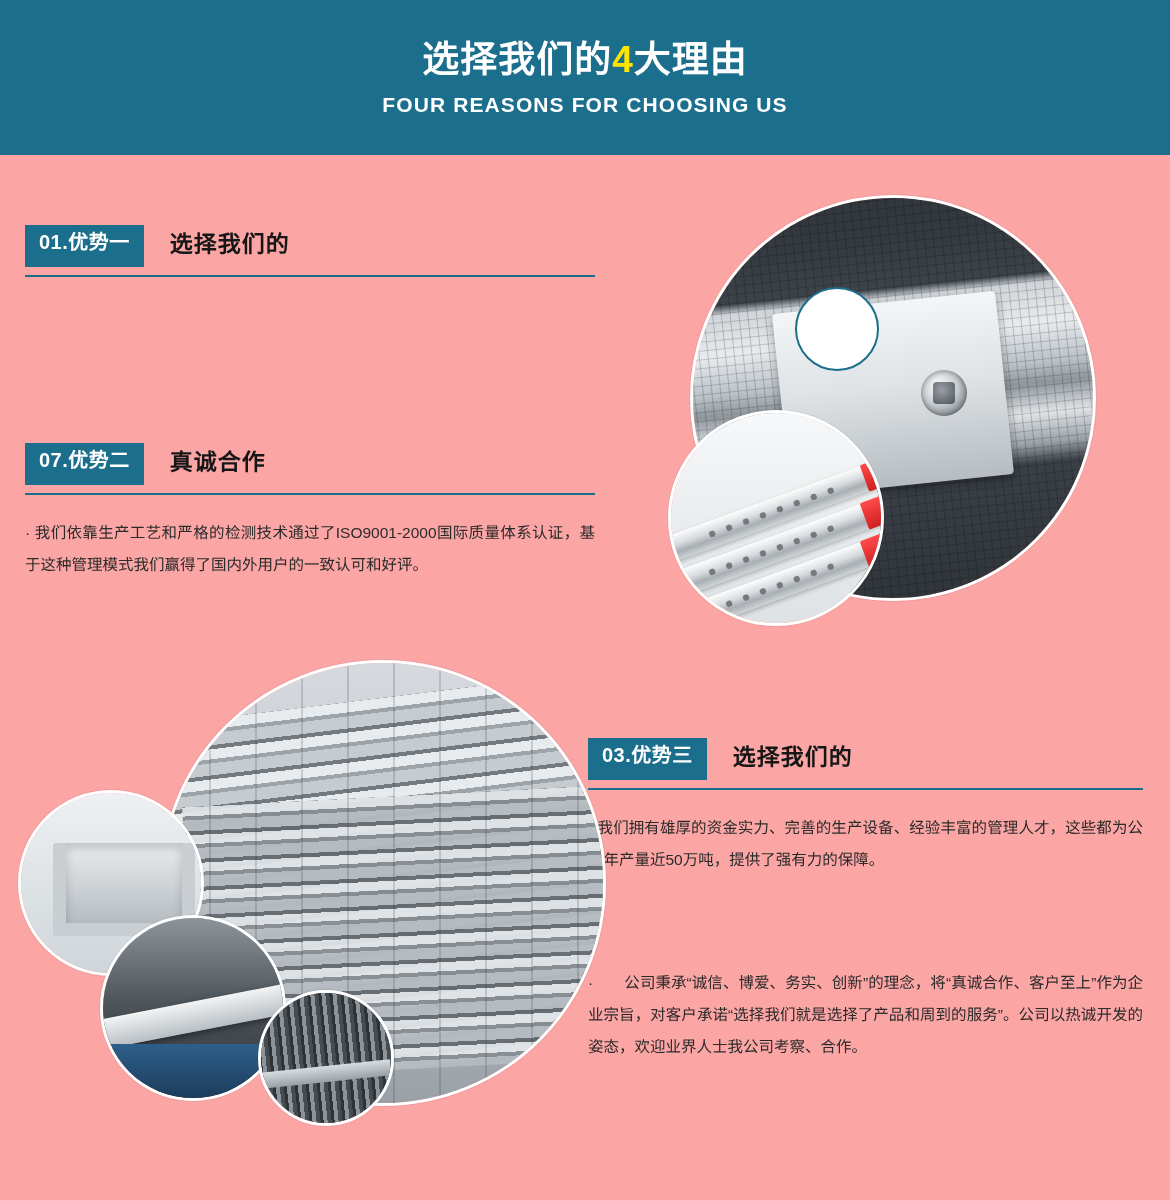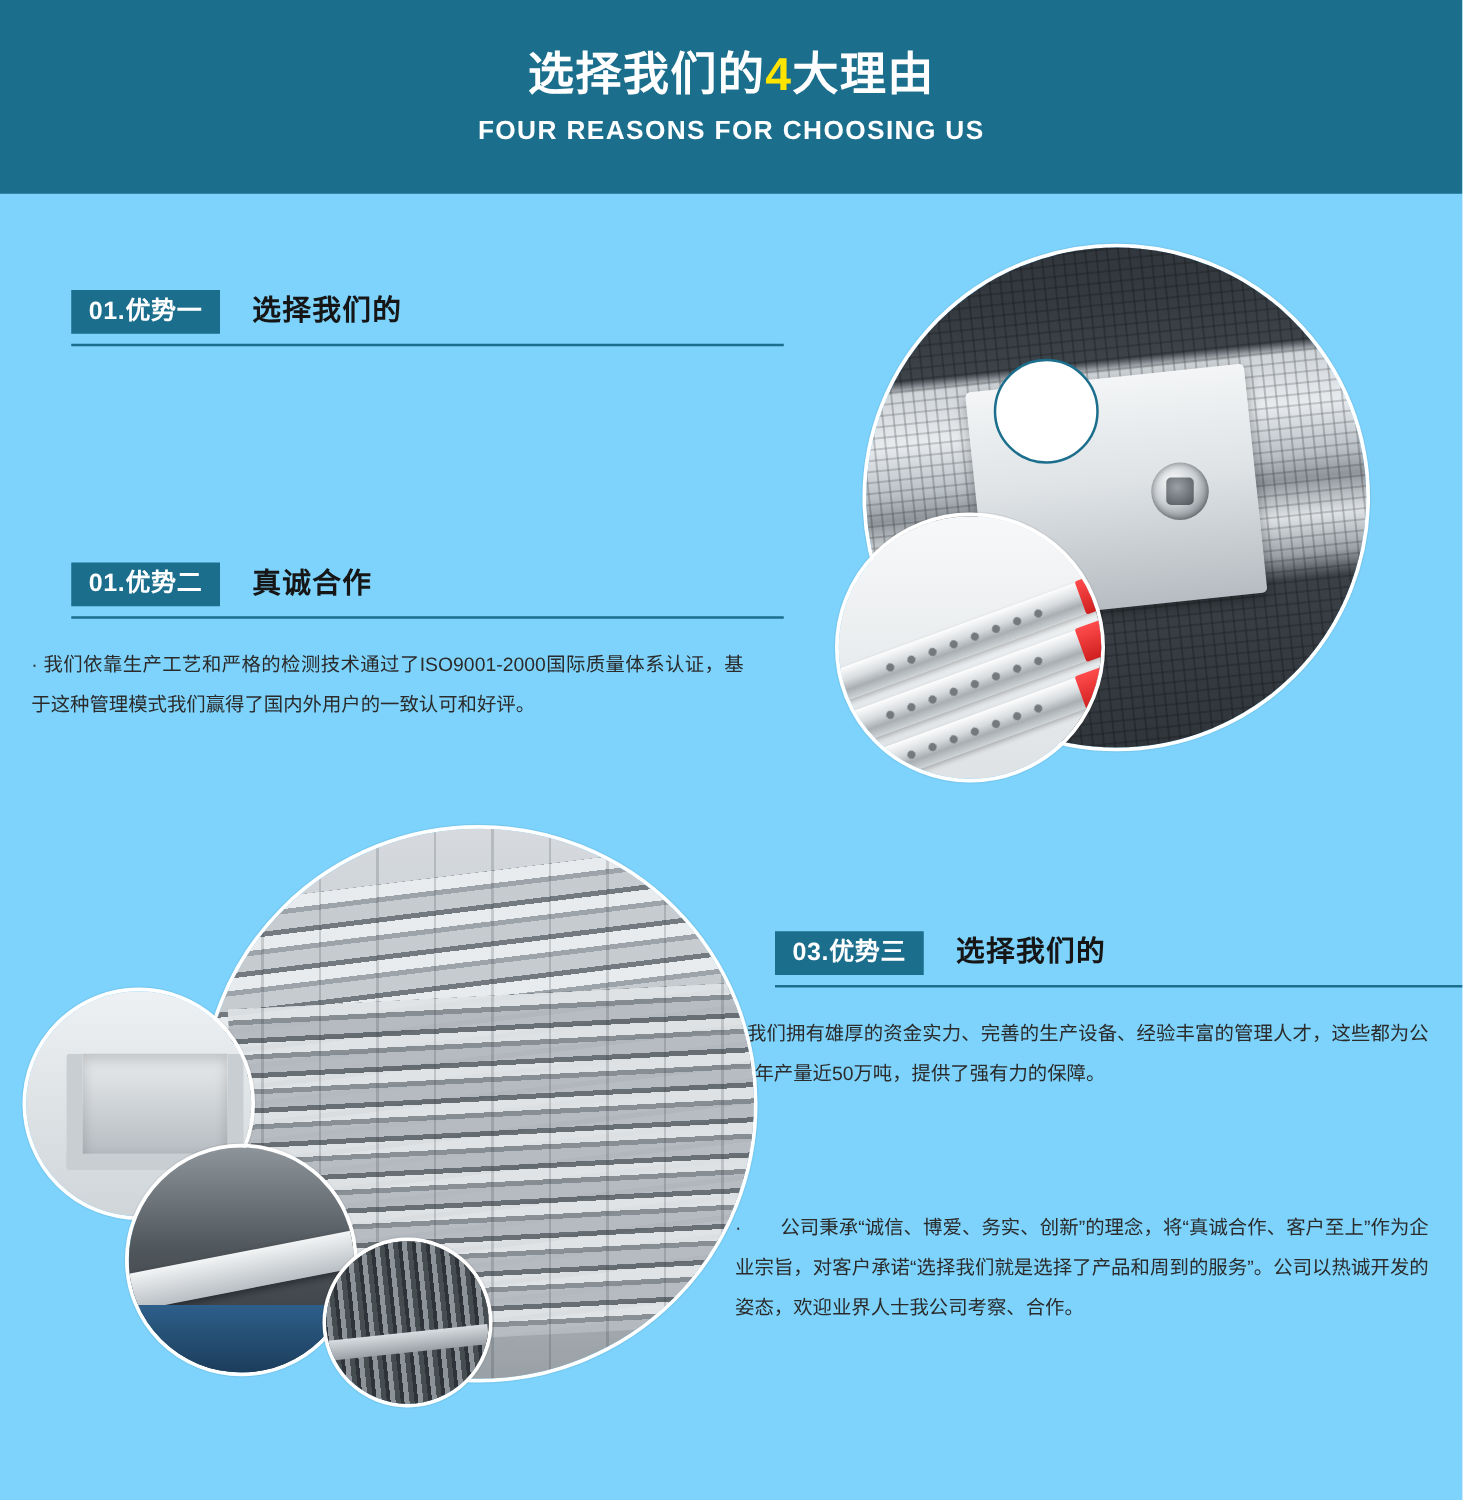--- a/index.html
+++ b/index.html
@@ -10,21 +10,21 @@
   body {
     font-family: "Liberation Sans", "DejaVu Sans", sans-serif;
     color: #222;
   }
   .page {
     position: relative;
     width: 1170px;
     height: 1200px;
     margin: 0 auto;
     overflow: hidden;
-    background: #7dd3fc;
+    background: #fca5a5;
   }
 
   
   .header {
     position: absolute;
     left: 0;
     top: 0;
     width: 1170px;
     height: 155px;
     background: #1b6e8c;
@@ -52,24 +52,22 @@
     font-weight: bold;
     white-space: nowrap;
   }
 
   
   .section {
     position: absolute;
   }
   .sec-head {
     display: flex;
-    align-items: flex-end;
     position: relative;
     height: 42px;
-    margin-left: 32px;
   }
   .badge {
     background: #1b6e8c;
     color: #ffffff;
     font-size: 20px;
     font-weight: bold;
     padding: 7px 14px 8px 14px;
     line-height: 1;
     white-space: nowrap;
     letter-spacing: 0.5px;
@@ -305,21 +303,21 @@
   <div class="section" style="left:25px; top:225px; width:570px;">
     <div class="sec-head">
       <div class="badge">01.优势一</div>
       <div class="sec-title">选择我们的</div>
       <div class="sec-rule" style="width:570px;"></div>
     </div>
   </div>
 
   <div class="section" style="left:25px; top:443px; width:570px;">
     <div class="sec-head">
-      <div class="badge">01.优势二</div>
+      <div class="badge">07.优势二</div>
       <div class="sec-title">真诚合作</div>
       <div class="sec-rule" style="width:570px;"></div>
     </div>
     <div class="sec-body">· 我们依靠生产工艺和严格的检测技术通过了ISO9001-2000国际质量体系认证，基于这种管理模式我们赢得了国内外用户的一致认可和好评。</div>
   </div>
 
   <div class="section" style="left:588px; top:738px; width:555px;">
     <div class="sec-head">
       <div class="badge">03.优势三</div>
       <div class="sec-title">选择我们的</div>

